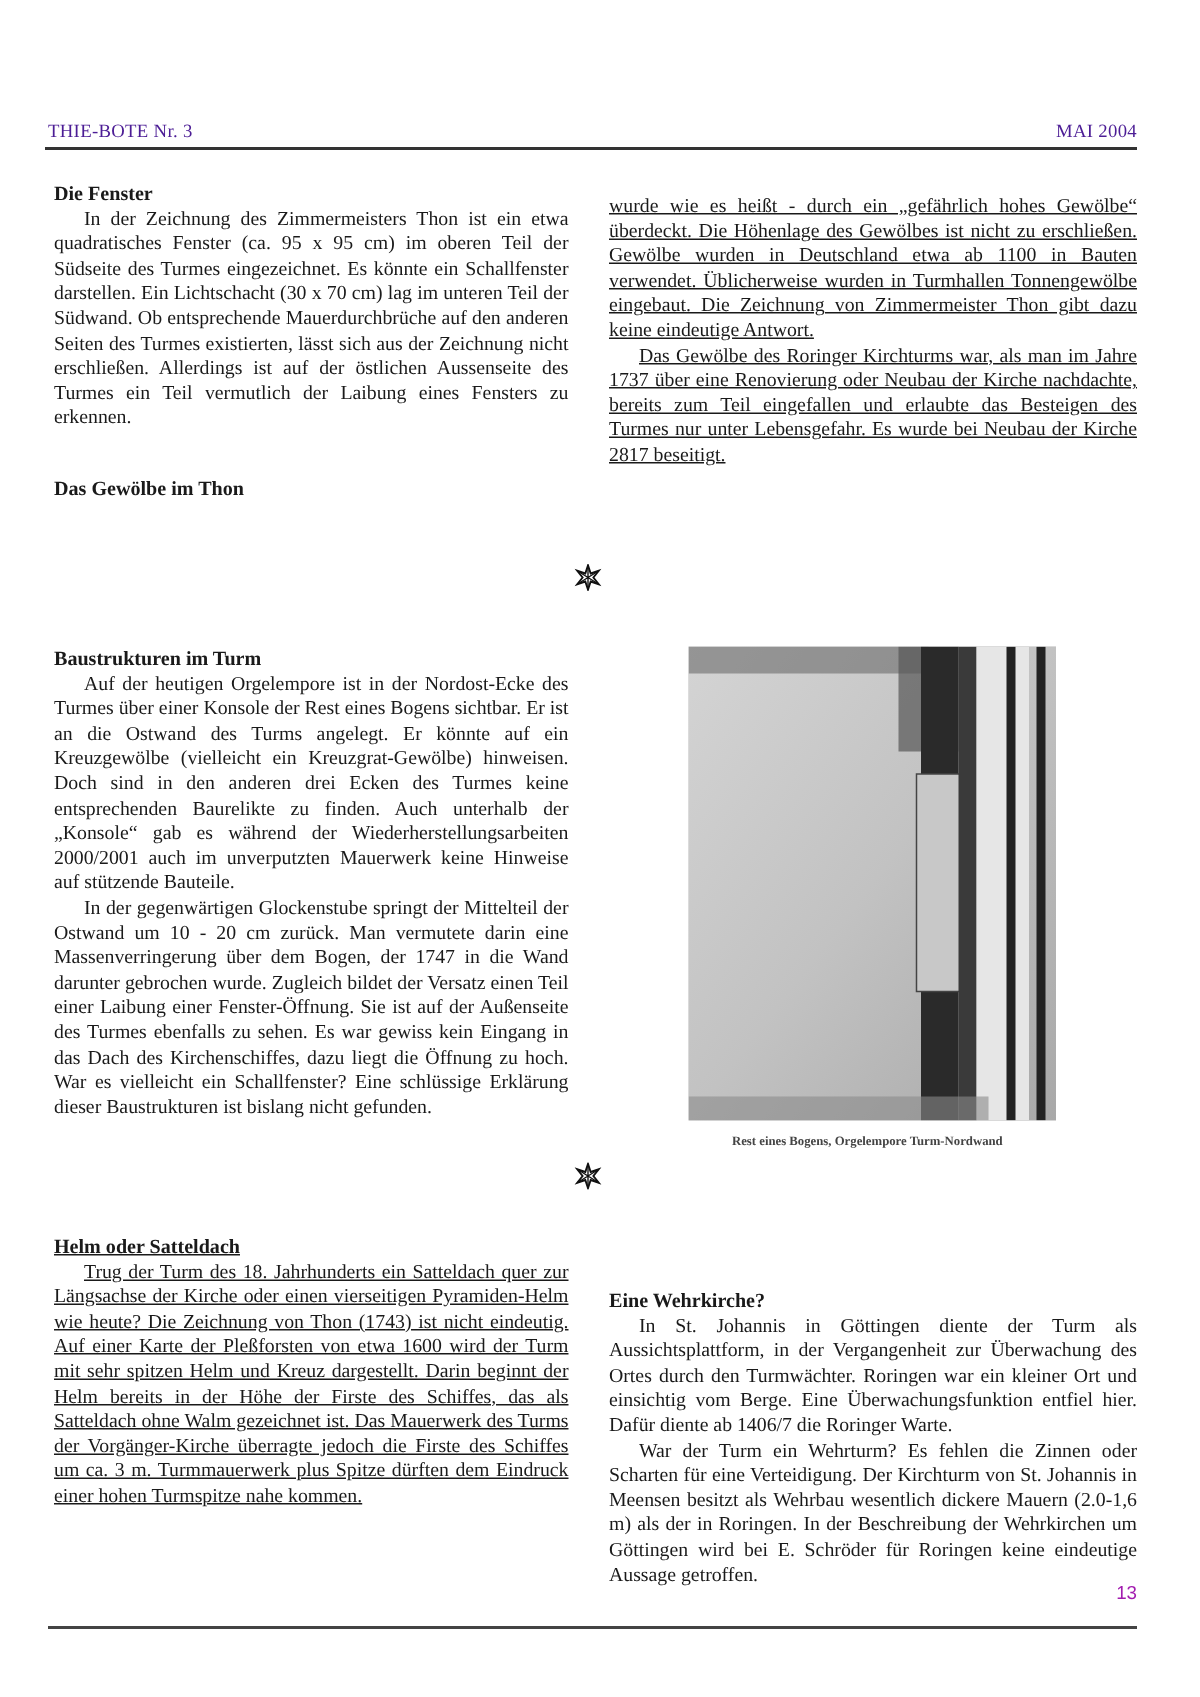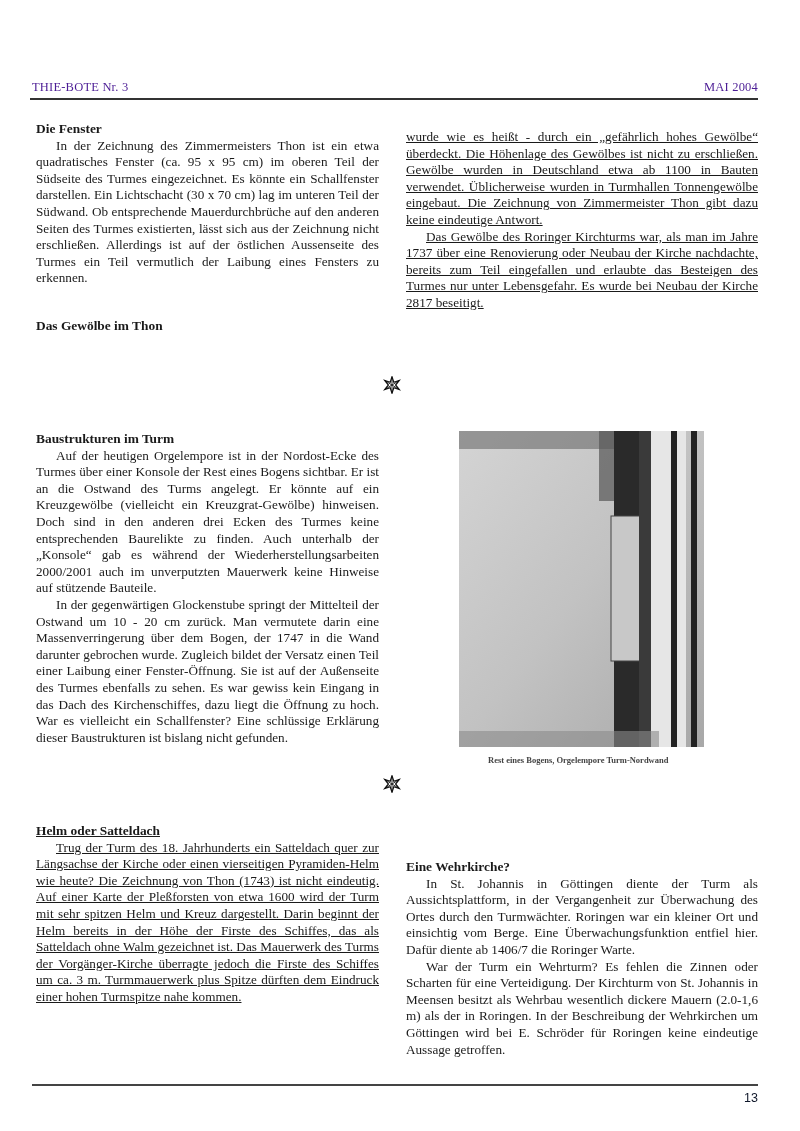--- a/index.html
+++ b/index.html
@@ -2,21 +2,21 @@
 <html><head>
 <meta charset="utf-8">
 <style>
   html, body { margin: 0; padding: 0; background: #ffffff; }
   body { width: 800px; height: 1131px; position: relative; overflow: hidden; font-family: "Liberation Serif", serif; color: #1a1a1a; }
   .header { position: absolute; left: 30px; top: 78px; width: 728px; height: 20px; font-family: Liberation Serif, serif; font-size: 12.5px; color: #4c1d95; letter-spacing: 0.2px; }
   .header .left { position: absolute; left: 2px; top: 2px; }
   .header .right { position: absolute; right: 0; top: 2px; }
   .rule-top { position: absolute; left: 30px; top: 98px; width: 728px; height: 2px; background: #333; }
   .rule-bottom { position: absolute; left: 32px; top: 1084px; width: 726px; height: 2px; background: #444; }
-  .pagenum { position: absolute; right: 42px; top: 1091px; font-family: "Liberation Sans", sans-serif; font-size: 12.5px; color: #0f172a; }
+  .pagenum { position: absolute; right: 42px; top: 1055px; font-family: "Liberation Sans", sans-serif; font-size: 12.5px; color: #a21caf; }
   .block { position: absolute; font-size: 13.2px; line-height: 16.6px; text-align: justify; hyphens: manual; }
   .block h2 { font-size: 13.4px; font-weight: bold; margin: 0; line-height: 16.6px; }
   .block p { margin: 0; text-indent: 20px; }
   .star { position: absolute; width: 18px; height: 18px; }
   .photo { position: absolute; left: 459px; top: 431px; width: 245px; height: 316px; background: #bbb; overflow: hidden; }
   .caption { position: absolute; left: 488px; top: 755px; width: 244px; text-align: left; font-size: 8.5px; color: #444; font-weight: bold; }
 </style>
 </head>
 <body>
 

